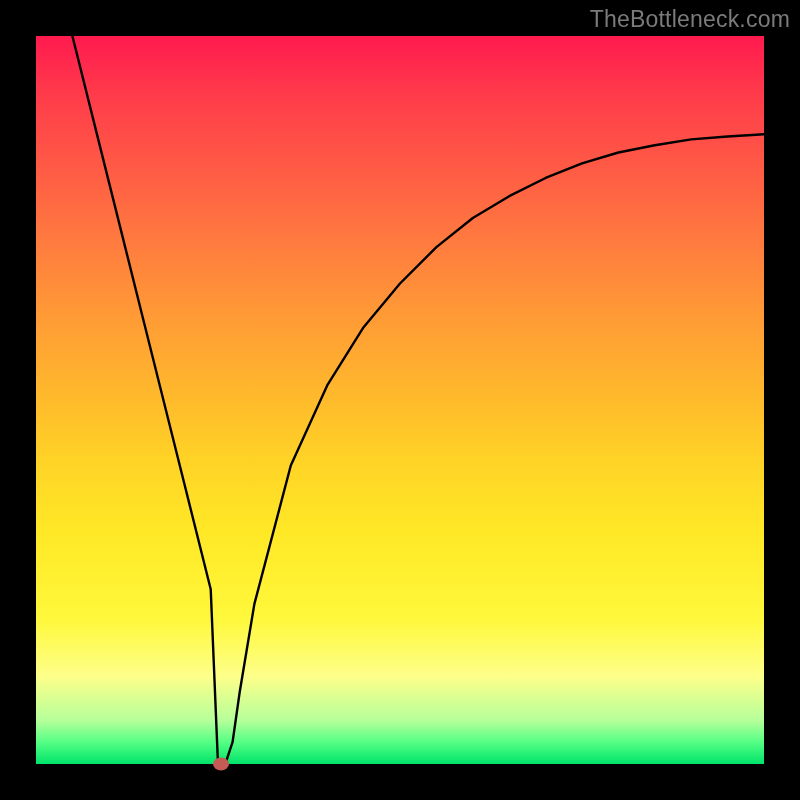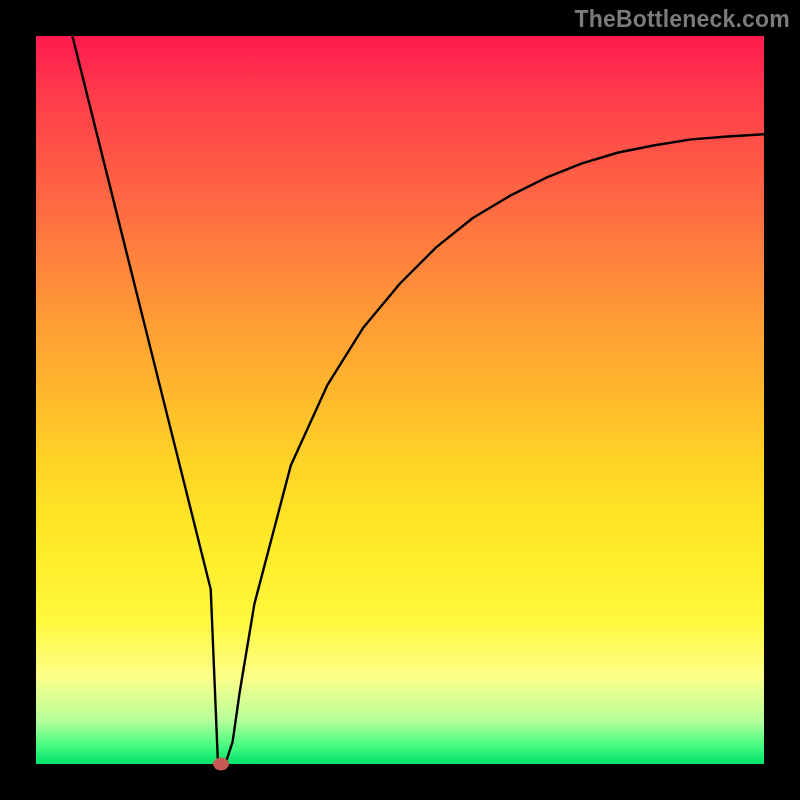--- a/index.html
+++ b/index.html
@@ -54,21 +54,20 @@
   }
   .watermark {
     position: absolute;
     top: 6px;
     right: 10px;
     color: #7b7b7b;
     font-family: Arial, Helvetica, sans-serif;
     font-size: 23px;
     letter-spacing: 0.2px;
     user-select: none;
-    font-weight: bold;
   }
 </style>
 </head>
 <body>
 
 <div class="stage">
   <div class="plot">
     <svg class="curve" viewBox="0 0 728 728" preserveAspectRatio="none">
       <path id="curvePath" d="M36.40 0.00 L72.80 145.60 L109.20 291.20 L145.60 436.80 L174.72 553.28 L182.00 728.00 L189.28 728.00 L196.56 706.16 L203.84 655.20 L218.40 567.84 L254.80 429.52 L291.20 349.44 L327.60 291.20 L364.00 247.52 L400.40 211.12 L436.80 182.00 L473.20 160.16 L509.60 141.96 L546.00 127.40 L582.40 116.48 L618.80 109.20 L655.20 103.38 L691.60 100.46 L728.00 98.28" fill="none" stroke="#000" stroke-width="2.4" stroke-linejoin="round" stroke-linecap="round"></path>
     </svg>

